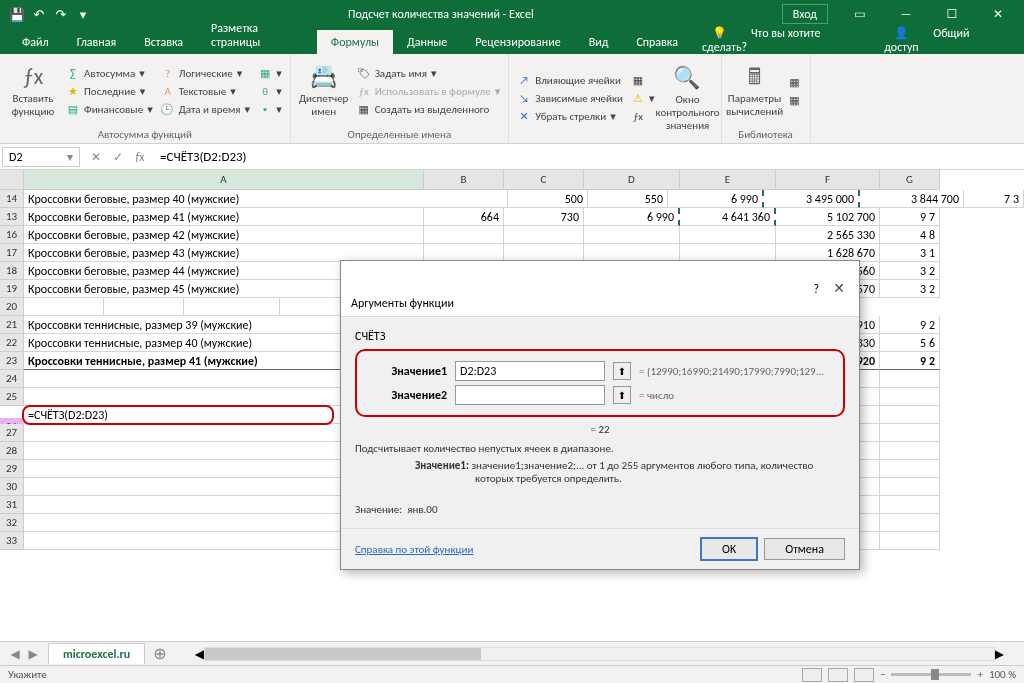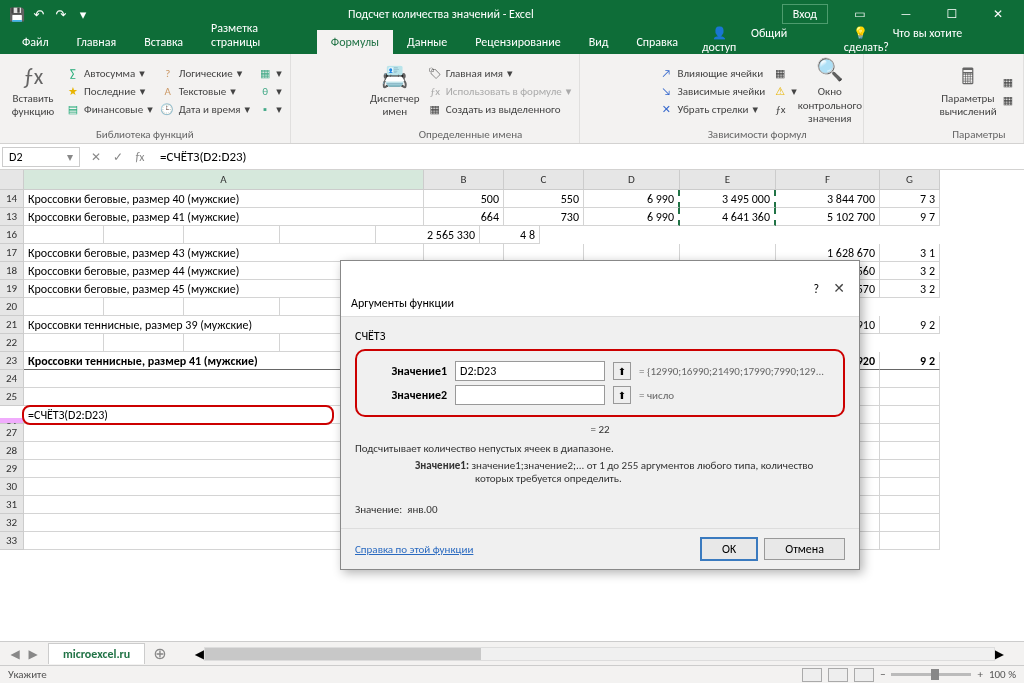--- a/index.html
+++ b/index.html
@@ -9,21 +9,21 @@
 .qat span { width: 18px; height: 18px; display: inline-flex; align-items: center; justify-content: center; font-size: 13px; color: #fff; }
 .titlebar-center { flex: 1; text-align: center; }
 .titlebar-right { display: flex; align-items: center; gap: 2px; padding-right: 4px; }
 .titlebar-right .btn { width: 44px; height: 28px; display: inline-flex; align-items: center; justify-content: center; font-size: 12px; }
 .login-btn { border: 1px solid #4d9c6e; padding: 2px 10px; font-size: 12px; margin-right: 8px; }
 .ribbon-tabs { background: #0e6d38; height: 26px; display: flex; align-items: flex-end; padding: 0 8px; }
 .ribbon-tab { color: #fff; font-size: 12px; padding: 5px 14px; cursor: pointer; }
 .ribbon-tab.active { background: #f3f2f1; color: #217346; }
 .ribbon-right { margin-left: auto; display: flex; align-items: center; }
 .ribbon-right span { color: #fff; font-size: 12px; padding: 0 10px; }
-.ribbon { background: #f3f2f1; border-bottom: 1px solid #d3d2d1; display: flex; height: 90px; font-size: 11px; color: #444; justify-content: space-between; }
+.ribbon { background: #f3f2f1; border-bottom: 1px solid #d3d2d1; display: flex; height: 90px; font-size: 11px; color: #444; }
 .ribbon-group { border-right: 1px solid #e0dfde; padding: 2px 6px; display: flex; flex-direction: column; justify-content: space-between; }
 .ribbon-group-body { display: flex; gap: 4px; flex: 1; }
 .ribbon-group-label { text-align: center; font-size: 11px; color: #666; padding-top: 2px; }
 .ribbon-btn-large { display: flex; flex-direction: column; align-items: center; justify-content: center; width: 54px; text-align: center; line-height: 1.2; gap: 2px; }
 .ribbon-btn-large .ic { font-size: 22px; color: #666; }
 .ribbon-col { display: flex; flex-direction: column; gap: 2px; justify-content: center; }
 .ribbon-item { display: flex; align-items: center; gap: 4px; font-size: 11px; white-space: nowrap; padding: 1px 2px; }
 .ribbon-item .ic { width: 14px; height: 14px; display: inline-flex; align-items: center; justify-content: center; font-size: 11px; }
 .formula-bar { background: #fff; border-bottom: 1px solid #d3d2d1; height: 26px; display: flex; align-items: center; font-size: 12px; }
 .name-box { width: 78px; border: 1px solid #ccc; margin: 2px; padding: 2px 6px; display: flex; align-items: center; justify-content: space-between; }
@@ -99,22 +99,22 @@
   <div class="ribbon-tab">Файл</div>
   <div class="ribbon-tab">Главная</div>
   <div class="ribbon-tab">Вставка</div>
   <div class="ribbon-tab">Разметка страницы</div>
   <div class="ribbon-tab active">Формулы</div>
   <div class="ribbon-tab">Данные</div>
   <div class="ribbon-tab">Рецензирование</div>
   <div class="ribbon-tab">Вид</div>
   <div class="ribbon-tab">Справка</div>
   <div class="ribbon-right">
+    <span><span style="margin-right:4px">💡</span><span>Что вы хотите сделать?</span></span>
     <span><span style="margin-right:4px">👤</span><span>Общий доступ</span></span>
-    <span><span style="margin-right:4px">💡</span><span>Что вы хотите сделать?</span></span>
   </div>
 </div>
 
 <div class="ribbon">
   <div class="ribbon-group">
     <div class="ribbon-group-body">
       <div class="ribbon-btn-large">
           <span class="ic">ƒx</span>
           <span>Вставить функцию</span>
         </div>
@@ -127,30 +127,30 @@
         <div class="ribbon-item"><span class="ic" style="color:#c96">?</span><span>Логические</span> ▾</div>
         <div class="ribbon-item"><span class="ic" style="color:#c96">A</span><span>Текстовые</span> ▾</div>
         <div class="ribbon-item"><span class="ic" style="color:#c96">🕒</span><span>Дата и время</span> ▾</div>
       </div>
       <div class="ribbon-col">
         <div class="ribbon-item"><span class="ic" style="color:#4a8">▦</span>▾</div>
         <div class="ribbon-item"><span class="ic" style="color:#4a8">θ</span>▾</div>
         <div class="ribbon-item"><span class="ic" style="color:#4a8">▪</span>▾</div>
       </div>
     </div>
-    <div class="ribbon-group-label">Библиотека функций</div>
+    <div class="ribbon-group-label">Автосумма функций</div>
   </div>
   <div class="ribbon-group">
     <div class="ribbon-group-body">
       <div class="ribbon-btn-large">
           <span class="ic">📇</span>
           <span>Диспетчер имен</span>
         </div>
       <div class="ribbon-col">
-        <div class="ribbon-item"><span class="ic">🏷</span><span>Главная имя</span> ▾</div>
+        <div class="ribbon-item"><span class="ic">🏷</span><span>Задать имя</span> ▾</div>
         <div class="ribbon-item" style="color:#aaa"><span class="ic">ƒx</span><span>Использовать в формуле</span> ▾</div>
         <div class="ribbon-item">
             <span class="ic">▦</span>
             <span>Создать из выделенного</span>
           </div>
       </div>
     </div>
     <div class="ribbon-group-label">Определенные имена</div>
   </div>
   <div class="ribbon-group">
@@ -173,38 +173,37 @@
         <div class="ribbon-item"><span class="ic" style="color:#e8b400">⚠</span>▾</div>
         <div class="ribbon-item">
             <span class="ic">ƒx</span>
           </div>
       </div>
       <div class="ribbon-btn-large">
           <span class="ic">🔍</span>
           <span>Окно контрольного значения</span>
         </div>
     </div>
-    <div class="ribbon-group-label">Зависимости формул</div>
   </div>
   <div class="ribbon-group">
     <div class="ribbon-group-body">
       <div class="ribbon-btn-large">
           <span class="ic">🖩</span>
           <span>Параметры вычислений</span>
         </div>
       <div class="ribbon-col">
         <div class="ribbon-item">
             <span class="ic">▦</span>
           </div>
         <div class="ribbon-item">
             <span class="ic">▦</span>
           </div>
       </div>
     </div>
-    <div class="ribbon-group-label">Параметры</div>
+    <div class="ribbon-group-label">Библиотека</div>
   </div>
 </div>
 
 <div class="formula-bar">
   <div class="name-box">
       <span>D2</span>
       <span style="color:#888">▾</span>
     </div>
   <div class="fb-btns">
     <span>✕</span>
@@ -220,40 +219,41 @@
       <div class="col-head active" style="width:400px">A</div>
       <div class="col-head" style="width:80px">B</div>
       <div class="col-head" style="width:80px">C</div>
       <div class="col-head" style="width:96px">D</div>
       <div class="col-head" style="width:96px">E</div>
       <div class="col-head" style="width:104px">F</div>
       <div class="col-head" style="width:60px">G</div>
     </div>
     <div class="grid-row">
       <div class="row-head">14</div>
-      <div class="cell text" style="width:400px">Кроссовки беговые, размер 40 (мужские)</div>
+      <div class="cell text" style="width:484px">Кроссовки беговые, размер 40 (мужские)</div>
       <div class="cell num" style="width:80px">500</div>
       <div class="cell num" style="width:80px">550</div>
       <div class="cell num green-dash" style="width:96px">6 990</div>
       <div class="cell num green-dash" style="width:96px">3 495 000</div>
       <div class="cell num" style="width:104px">3 844 700</div>
       <div class="cell num" style="width:60px">7 3</div>
     </div>
     <div class="grid-row">
       <div class="row-head">13</div>
       <div class="cell text" style="width:400px">Кроссовки беговые, размер 41 (мужские)</div>
       <div class="cell num" style="width:80px">664</div>
       <div class="cell num" style="width:80px">730</div>
       <div class="cell num green-dash" style="width:96px">6 990</div>
       <div class="cell num green-dash" style="width:96px">4 641 360</div>
       <div class="cell num" style="width:104px">5 102 700</div>
       <div class="cell num" style="width:60px">9 7</div>
     </div>
     <div class="grid-row">
       <div class="row-head">16</div>
+      <div class="cell text" style="width:400px">Кроссовки беговые, размер 42 (мужские)</div>
       <div class="cell num" style="width:80px"></div>
       <div class="cell num" style="width:80px"></div>
       <div class="cell num" style="width:96px"></div>
       <div class="cell num" style="width:96px"></div>
       <div class="cell num" style="width:104px">2 565 330</div>
       <div class="cell num" style="width:60px">4 8</div>
     </div>
     <div class="grid-row">
       <div class="row-head">17</div>
       <div class="cell text" style="width:400px">Кроссовки беговые, размер 43 (мужские)</div>
@@ -298,20 +298,21 @@
       <div class="cell text" style="width:400px">Кроссовки теннисные, размер 39 (мужские)</div>
       <div class="cell num" style="width:80px"></div>
       <div class="cell num" style="width:80px"></div>
       <div class="cell num" style="width:96px"></div>
       <div class="cell num" style="width:96px"></div>
       <div class="cell num" style="width:104px">4 865 910</div>
       <div class="cell num" style="width:60px">9 2</div>
     </div>
     <div class="grid-row">
       <div class="row-head">22</div>
+      <div class="cell text" style="width:400px">Кроссовки теннисные, размер 40 (мужские)</div>
       <div class="cell num" style="width:80px"></div>
       <div class="cell num" style="width:80px"></div>
       <div class="cell num" style="width:96px"></div>
       <div class="cell num" style="width:96px"></div>
       <div class="cell num" style="width:104px">2 932 330</div>
       <div class="cell num" style="width:60px">5 6</div>
     </div>
     <div class="grid-row b-row">
       <div class="row-head">23</div>
       <div class="cell text" style="width:400px">Кроссовки теннисные, размер 41 (мужские)</div>

